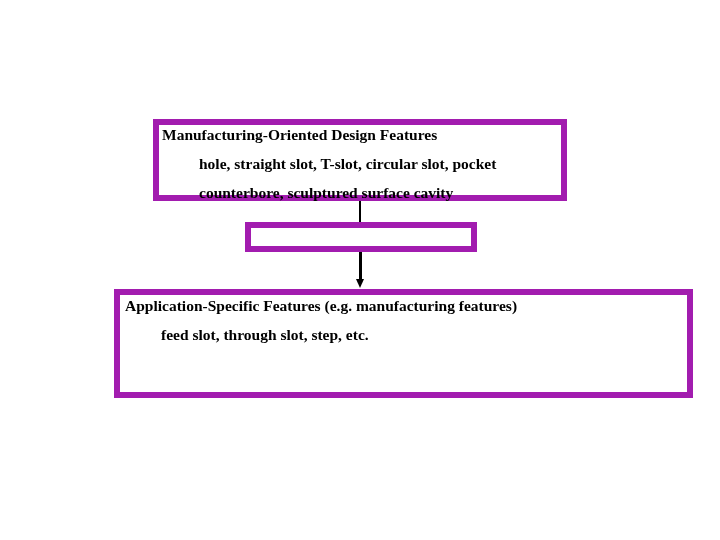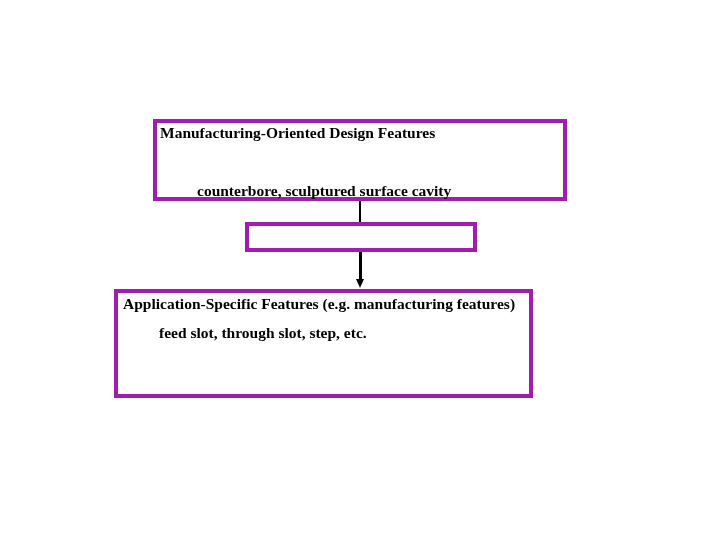--- a/index.html
+++ b/index.html
@@ -12,40 +12,40 @@
     width: 720px;
     height: 540px;
     background: #ffffff;
     overflow: hidden;
     font-family: "Liberation Serif", "DejaVu Serif", serif;
     font-weight: bold;
     color: #000000;
   }
   .dbox {
     position: absolute;
-    border: 4px solid #a21caf;
+    border: 6px solid #a21caf;
     background: #ffffff;
     box-sizing: border-box;
   }
   .top-box {
     left: 153px;
     top: 119px;
     width: 414px;
     height: 82px;
   }
   .middle-box {
     left: 245px;
     top: 222px;
     width: 232px;
     height: 30px;
   }
   .bottom-box {
     left: 114px;
     top: 289px;
-    width: 419px;
+    width: 579px;
     height: 109px;
   }
   .dline {
     position: absolute;
     font-size: 15.5px;
     line-height: 18px;
     white-space: pre;
   }
   
   .tb-l1 { top: 1px;  left: 3px; }
@@ -84,20 +84,21 @@
     border-top: 9px solid #000000;
   }
 </style>
 </head>
 <body>
 
 <div class="slide">
 
   <div class="dbox top-box">
     <div class="dline tb-l1">Manufacturing-Oriented Design Features</div>
+    <div class="dline tb-l2">hole, straight slot, T-slot, circular slot, pocket</div>
     <div class="dline tb-l3">counterbore, sculptured surface cavity</div>
   </div>
 
   <div class="connector-1"></div>
 
   <div class="dbox middle-box">
     <span></span>
   </div>
 
   <div class="connector-2-shaft"></div>

